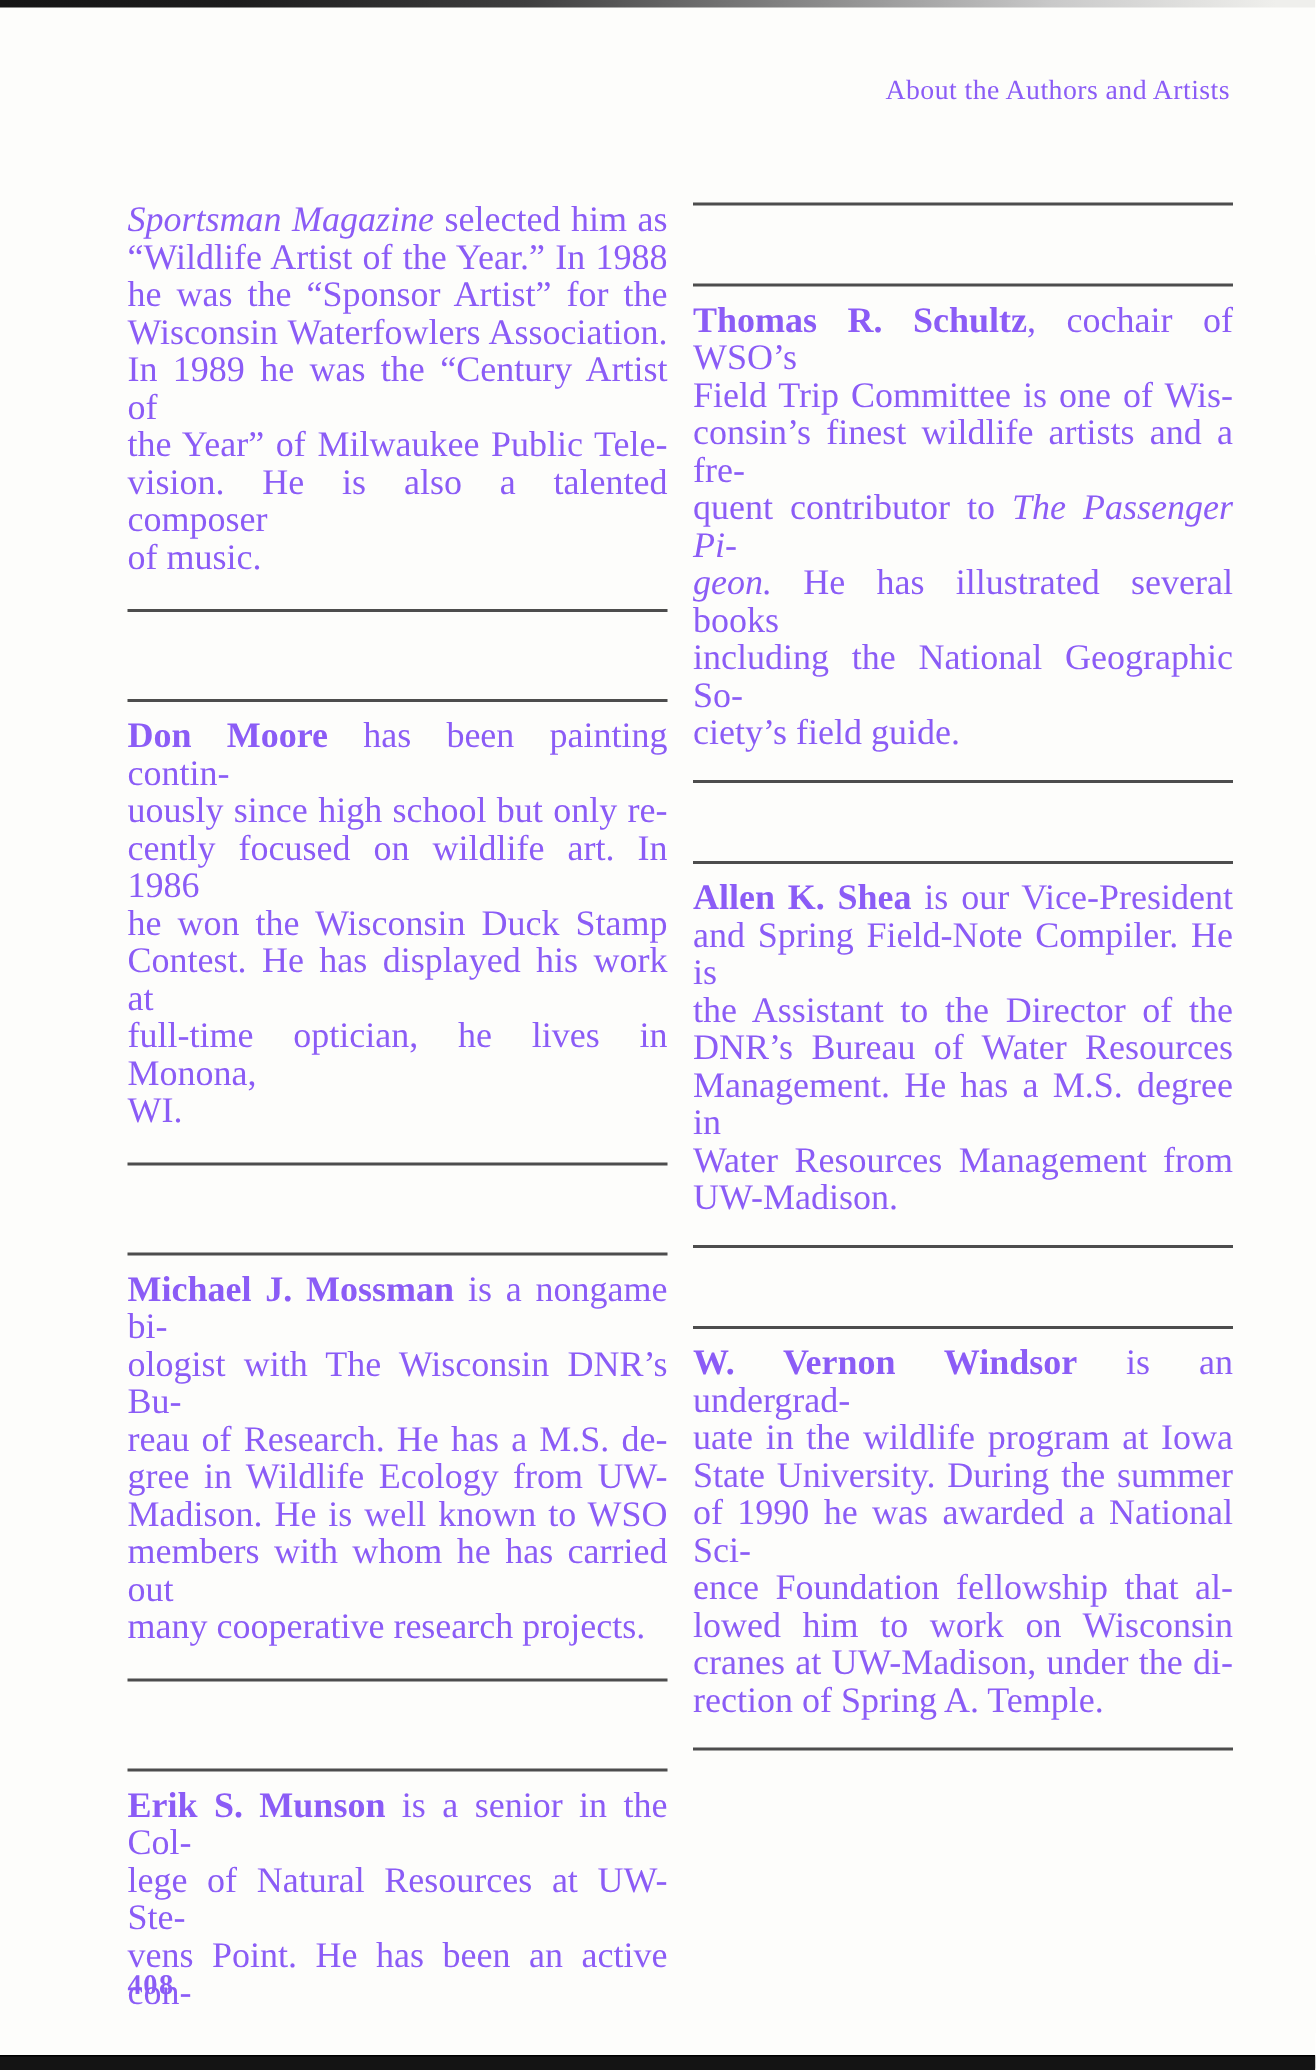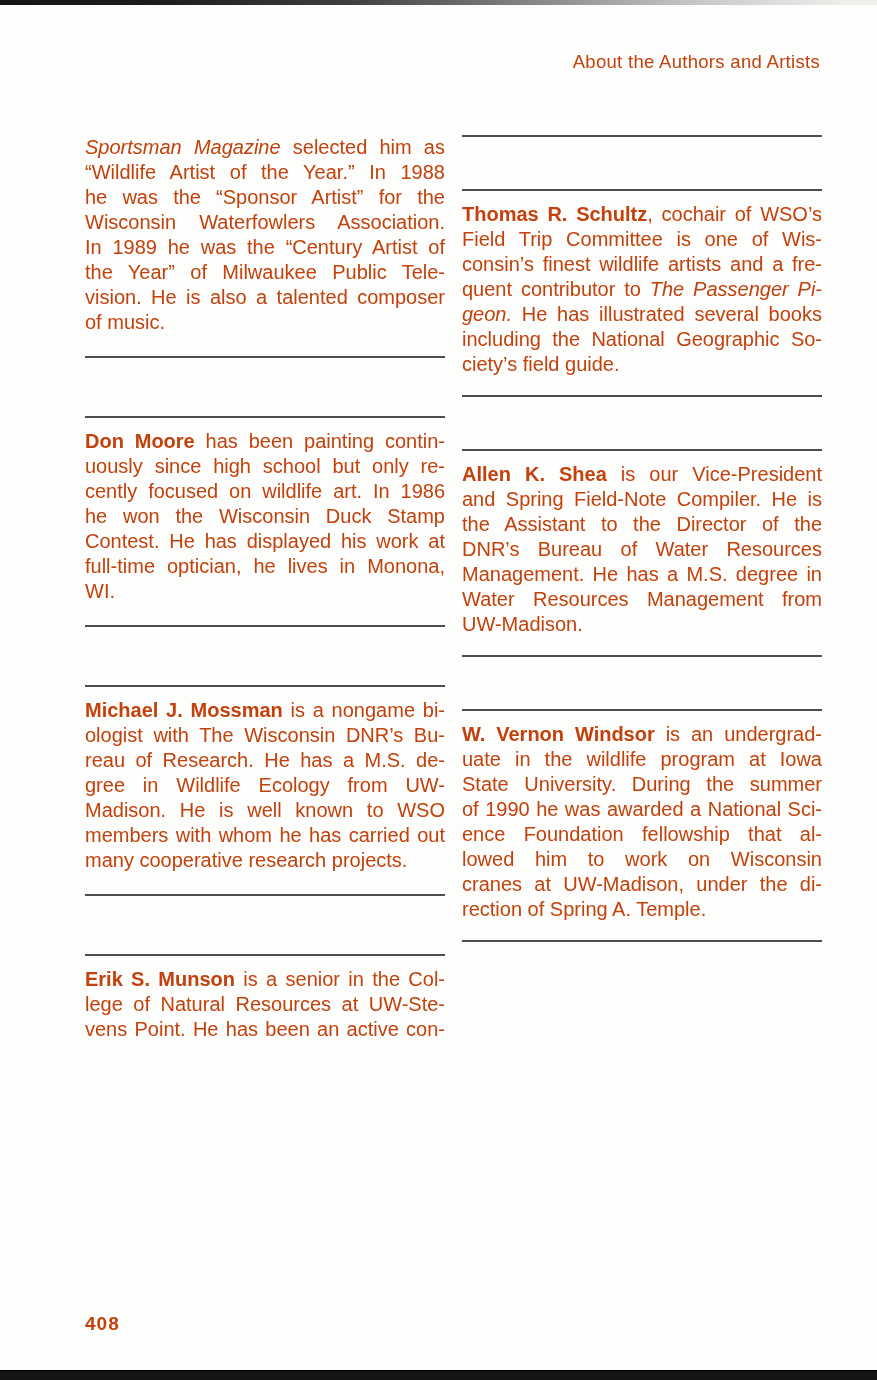--- a/index.html
+++ b/index.html
@@ -1,42 +1,42 @@
 <!DOCTYPE html>
 <html><head>
 <meta charset="utf-8">
 <style>
   html, body { margin: 0; padding: 0; background: #ffffff; }
   .page {
     position: relative;
     width: 877px;
     height: 1380px;
     background: #fdfdfb;
-    color: #c2410c;
-    font-family: Liberation Sans, sans-serif;
+    color: #8b5cf6;
+    font-family: Liberation Serif, serif;
     overflow: hidden;
   }
   .top-scan-bar {
     position: absolute; top: 0; left: 0; width: 100%; height: 5px;
     background: linear-gradient(90deg, #151515 0%, #1d1d1d 18%, #3f3f3f 40%, #8a8a8a 62%, #c9c9c9 80%, #efefec 97%);
   }
   .bottom-scan-bar {
     position: absolute; bottom: 0; left: 0; width: 100%; height: 9px;
     background: #141414;
     box-shadow: 0 -1px 0 #000;
   }
   .running-header {
     position: absolute; top: 51px; right: 57px;
     font-size: 18.5px; letter-spacing: 0.3px;
   }
   .columns {
     position: absolute; top: 135px; left: 85px; width: 737px;
     display: flex; gap: 17px;
   }
-  .column { width: 360px; font-size: 20px; line-height: 25px; }
+  .column { width: 360px; font-size: 24px; line-height: 25px; }
   .line { text-align: justify; text-align-last: justify; }
   .line.last { text-align-last: left; }
   .b { font-weight: bold; }
   .i { font-style: italic; }
   .rule { height: 2px; background: #4d4d4d; }
   .para + .rule { margin-top: 18px; }
   .rule + .rule { margin-top: 52px; }
   .rule + .para { margin-top: 11px; }
   .col-left .para + .rule { margin-top: 21px; }
   .col-left .rule + .rule { margin-top: 58px; }

